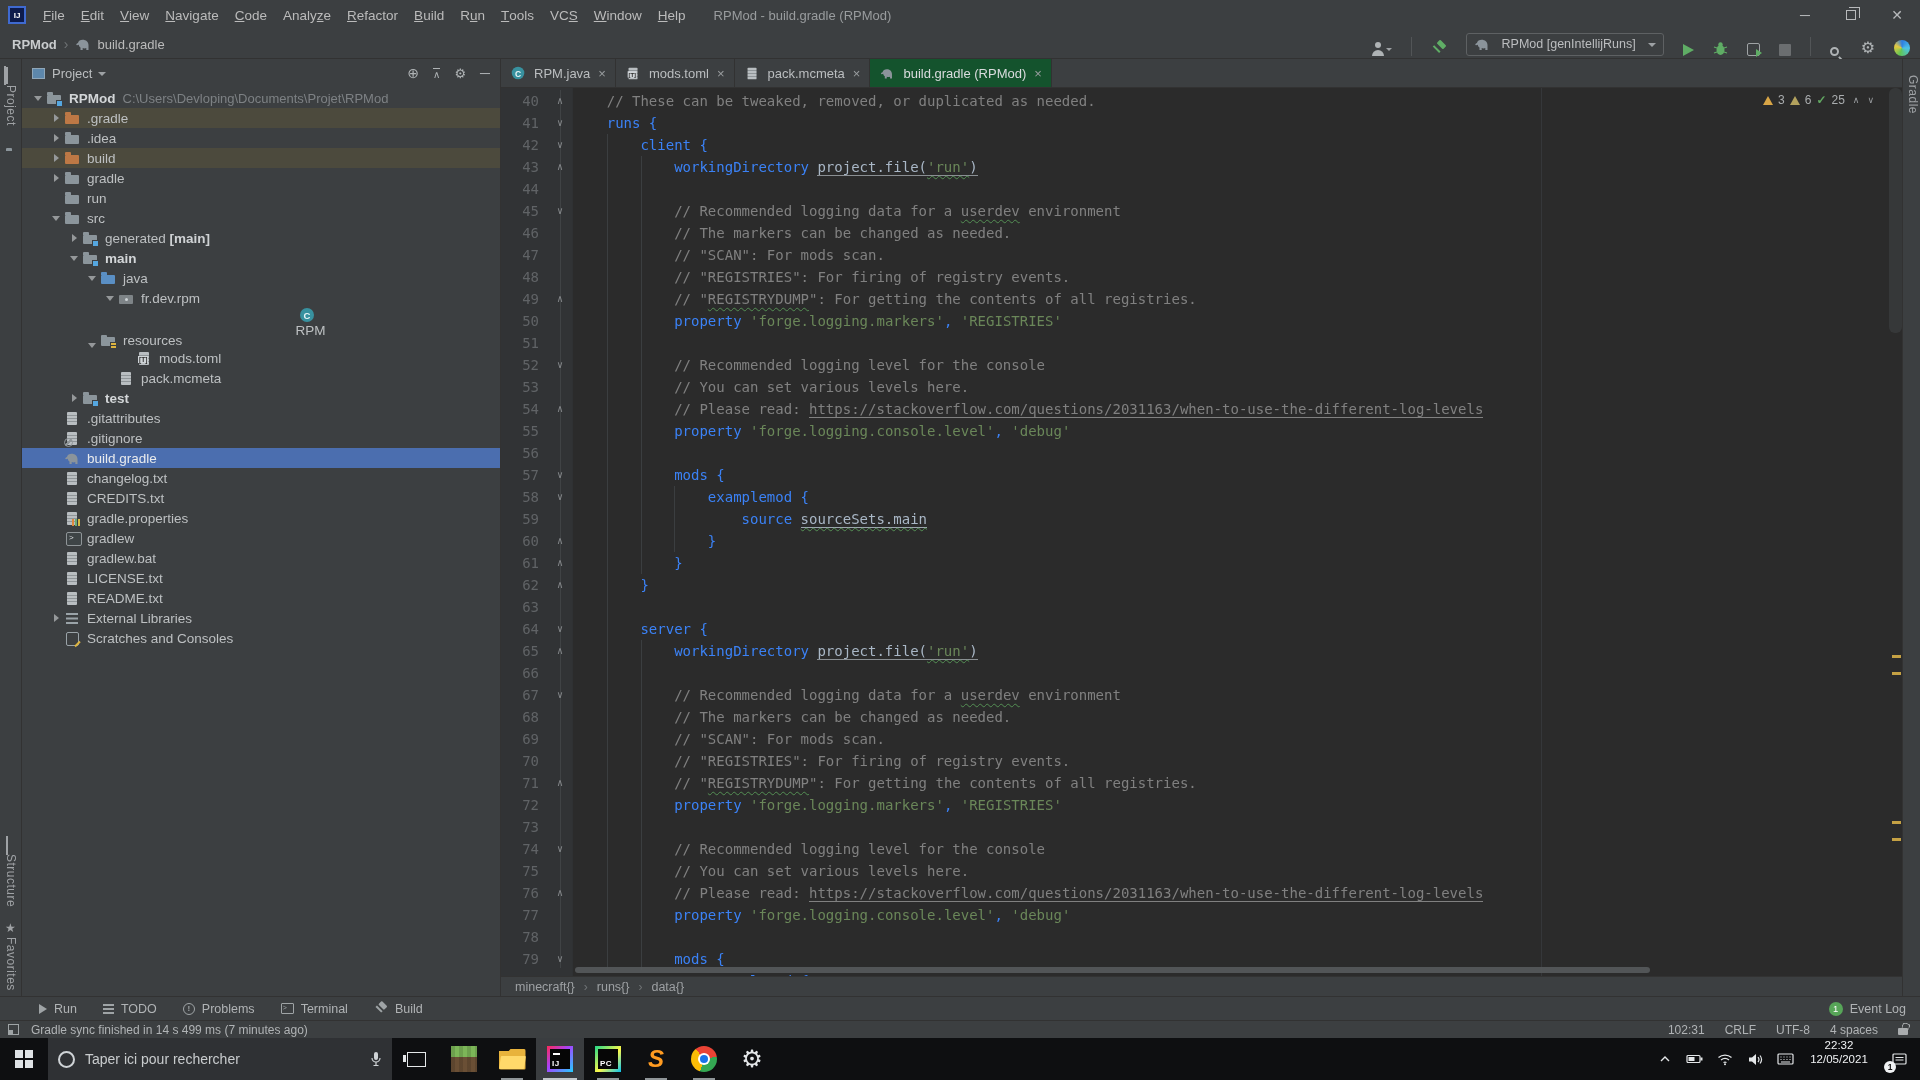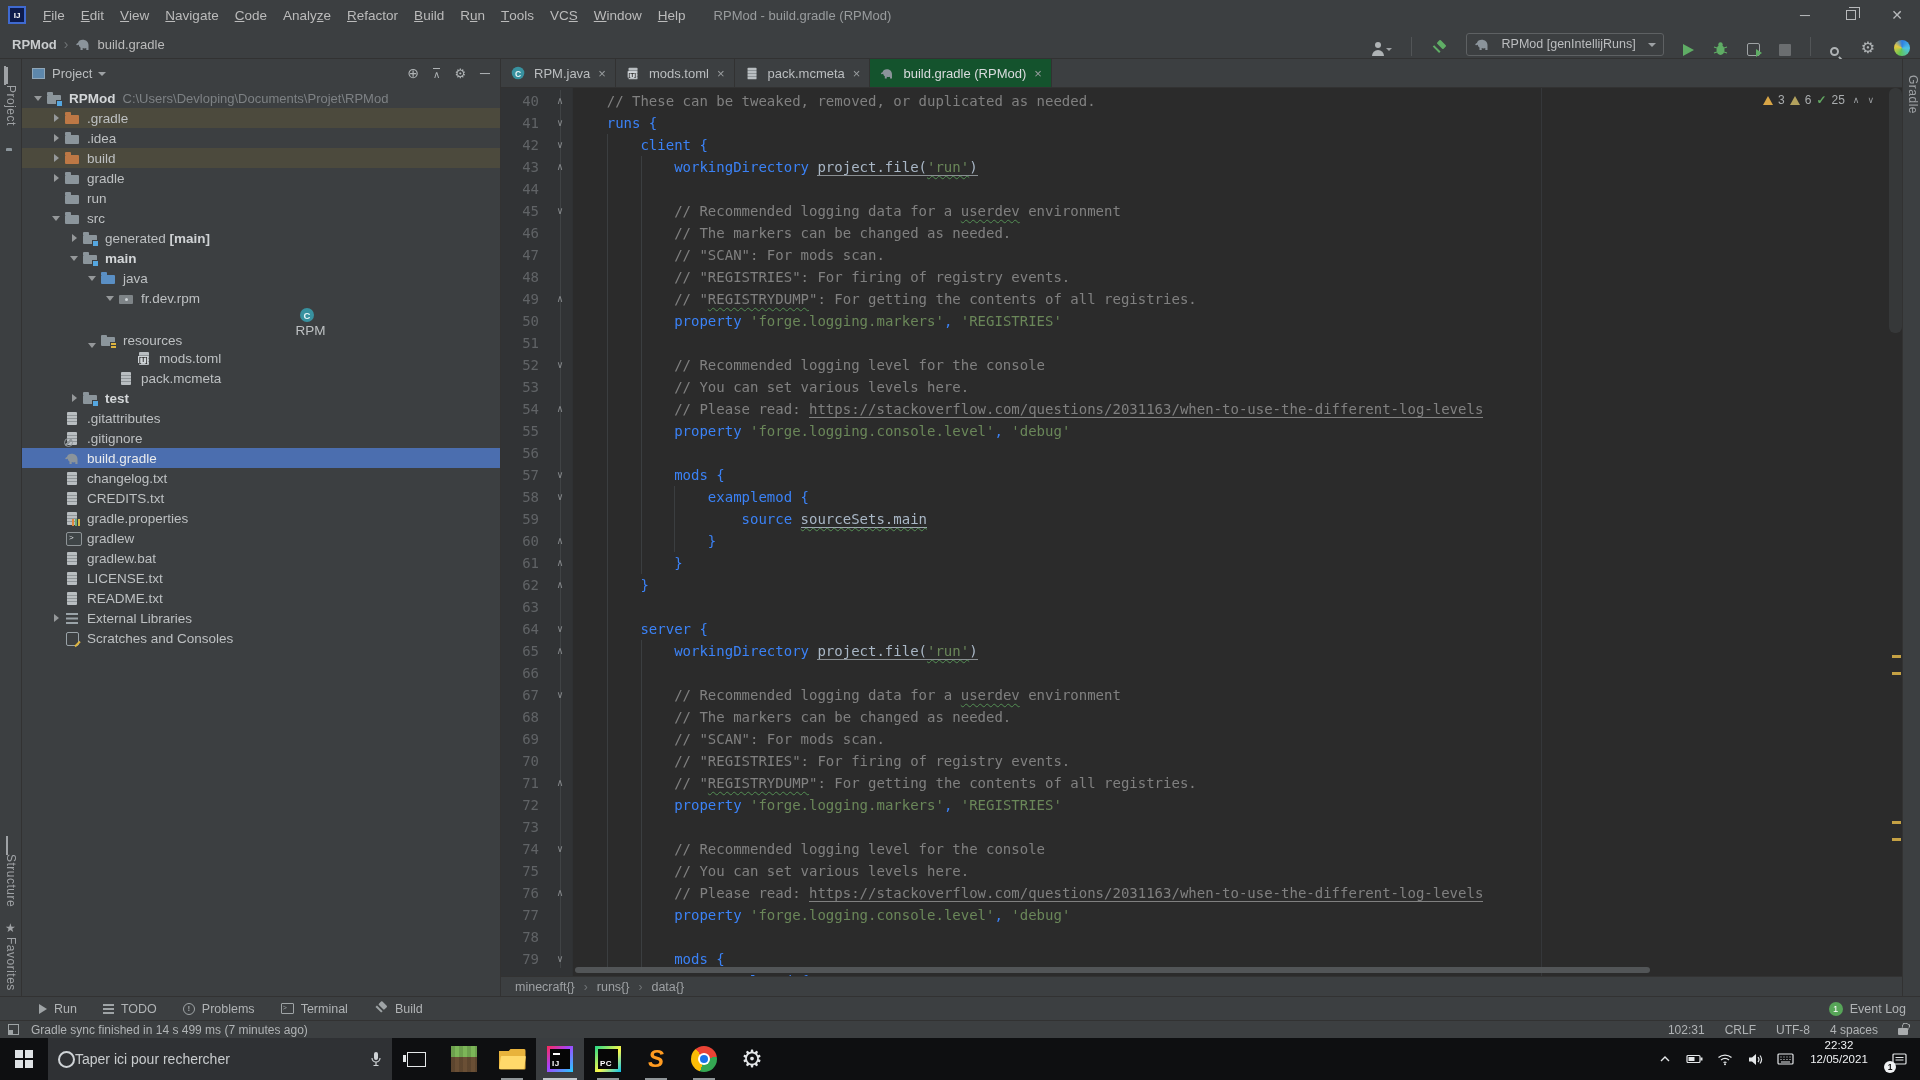--- a/index.html
+++ b/index.html
@@ -166,21 +166,21 @@
   #sb-right{margin-left:auto;display:flex;align-items:center;gap:20px}
   .lock{width:10px;height:7px;background:#a9acae;position:relative;border-radius:1px;margin-top:4px}
   .lock::before{content:"";position:absolute;top:-5px;left:4px;width:6px;height:5px;border:1.5px solid #a9acae;border-bottom:none;
     border-radius:3px 3px 0 0;transform:rotate(14deg)}
 
   
   #taskbar{position:absolute;left:0;top:1038px;width:1920px;height:42px;background:#0e0f11;display:flex;align-items:stretch;color:#e8eaec}
   .tb-start{width:48px;display:flex;align-items:center;justify-content:center}
   .winlogo{display:grid;grid-template-columns:8px 8px;grid-template-rows:8px 8px;gap:2px}
   .winlogo i{background:#dfe3e6}
-  #tb-search{width:344px;background:#2f3134;display:flex;align-items:center;padding:0 10px;font-size:14px;color:#c9ccce}
+  #tb-search{width:344px;background:#2f3134;display:flex;align-items:center;padding:0 10px;gap:10px;font-size:14px;color:#c9ccce}
   .cortana{width:17px;height:17px;border:2px solid #cfd3d6;border-radius:50%;flex:none}
   #tb-search svg{margin-left:auto}
   .tb-slot{width:48px;display:flex;align-items:center;justify-content:center;position:relative}
   .tb-slot.active{background:#3a3d40}
   .run-ind{position:absolute;bottom:0;left:13px;right:13px;height:2px;background:#8f9598}
   .tb-slot.active .run-ind{left:7px;right:7px;background:#c2c7ca}
   .ai-tv{width:19px;height:15px;border:1.7px solid #e4e7e9;position:relative}
   .ai-tv::before{content:"";position:absolute;left:-5px;top:2px;width:3px;height:7px;background:#e4e7e9}
   .ai-mc{width:26px;height:26px;background:linear-gradient(#7cb658 0 11px,#6a4f35 11px),
     repeating-linear-gradient(90deg,rgba(0,0,0,.12) 0 4px,transparent 4px 8px);background-blend-mode:multiply}

